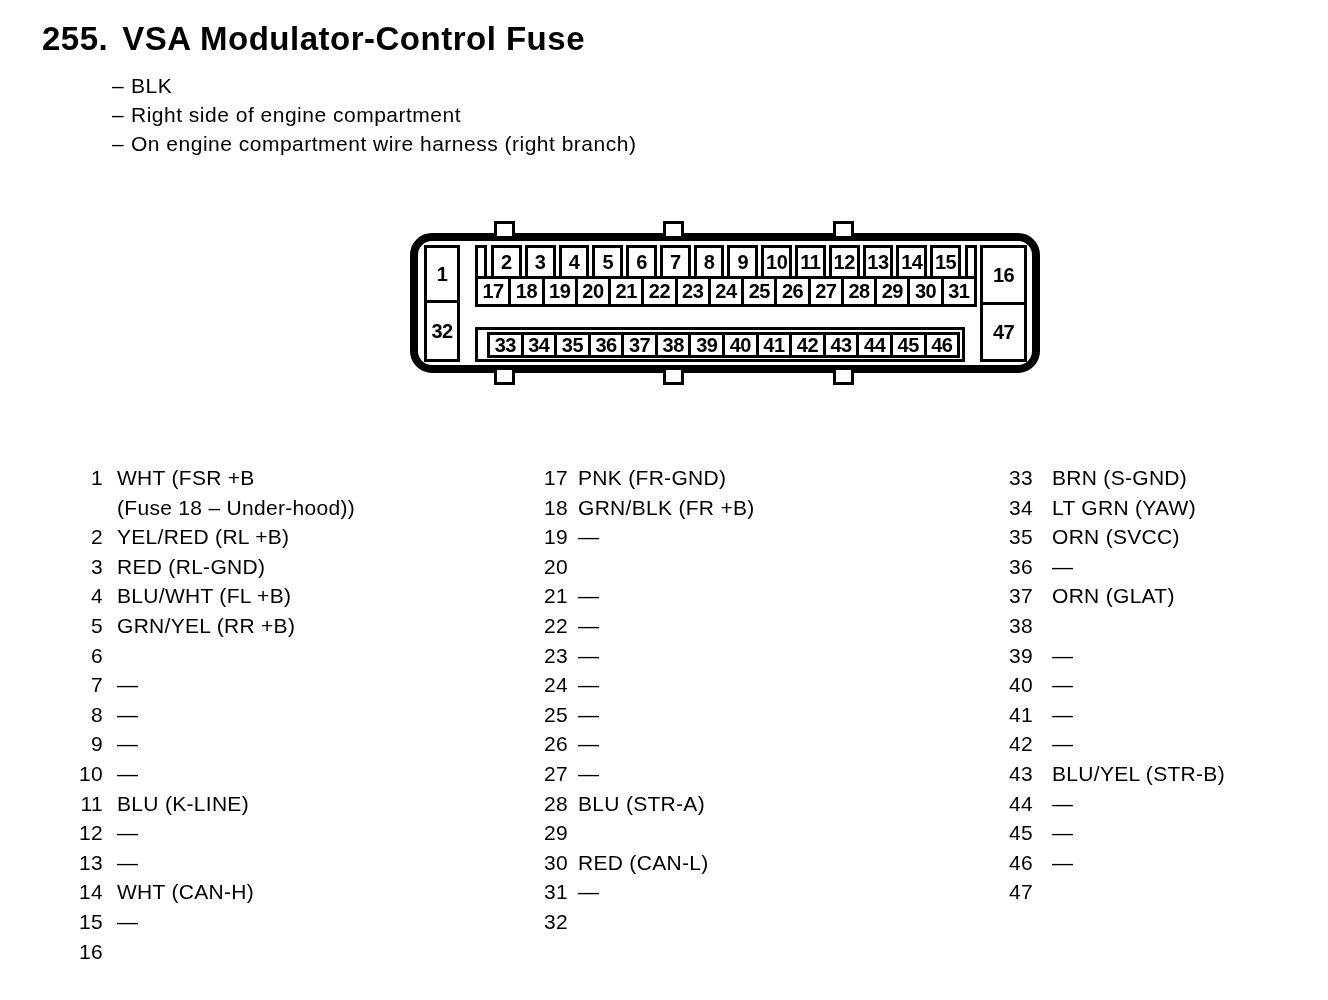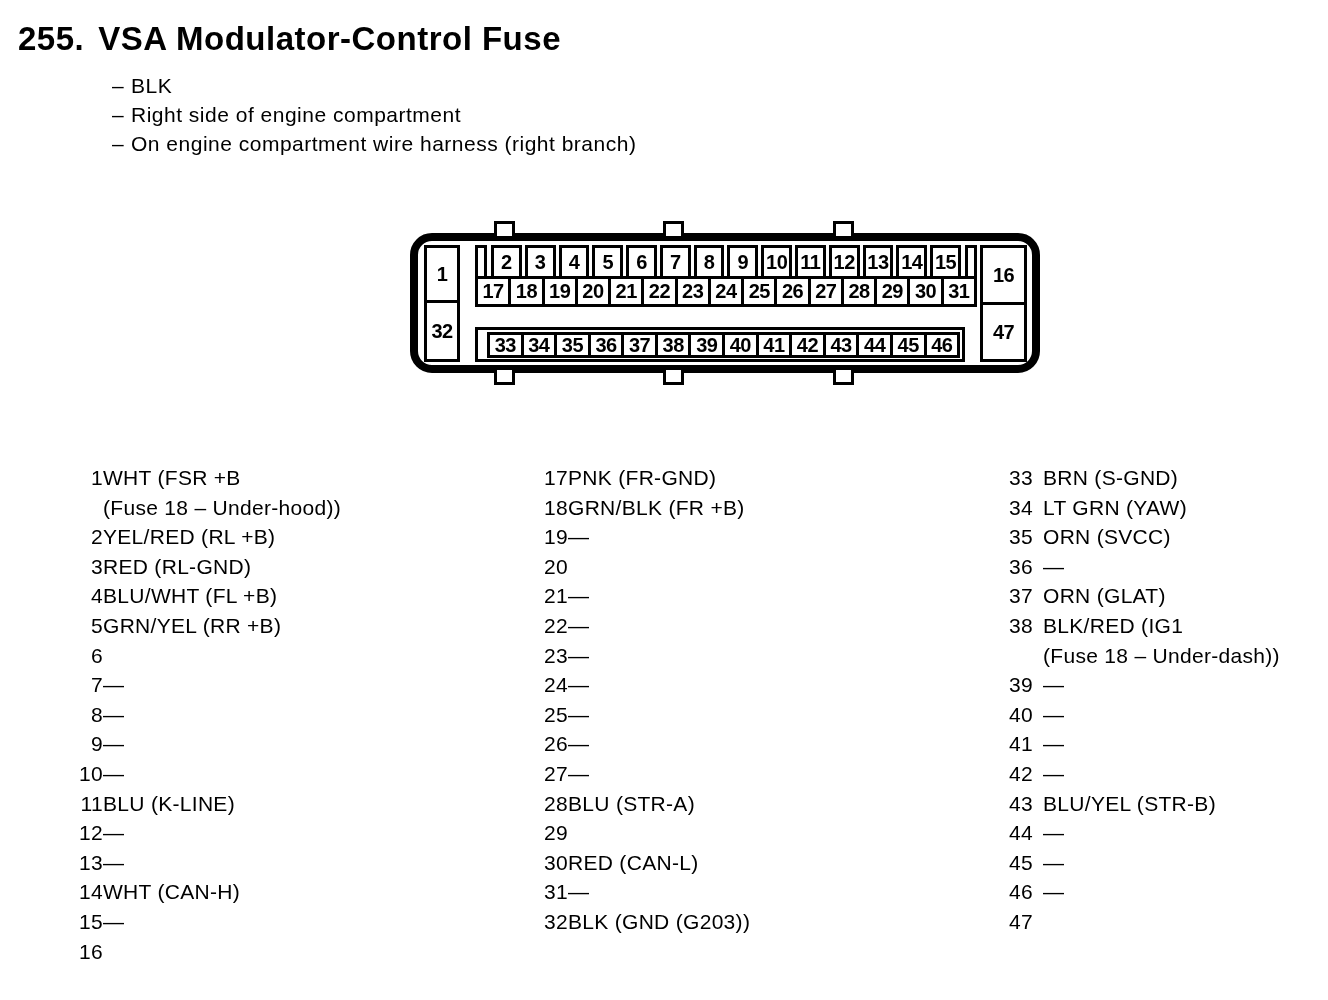--- a/index.html
+++ b/index.html
@@ -5,21 +5,21 @@
   * { margin:0; padding:0; box-sizing:border-box; }
   html,body { background:#fff; }
   body { font-family:"Liberation Sans", sans-serif; color:#000; }
   #page {
     position:relative; width:1328px; height:1000px;
     background:#fff; overflow:hidden;
   }
 
   
   #title {
-    position:absolute; left:18px; top:20px;
+    position:absolute; left:42px; top:20px;
     font-size:33px; font-weight:bold; letter-spacing:.5px;
     display:flex; white-space:nowrap;
   }
   #title .t-num { margin-right:14px; }
   .bullets { position:absolute; left:112px; top:71px; font-size:21px; letter-spacing:.5px; }
   .bullet  { display:flex; line-height:29px; }
   .bullet .dash { width:19px; flex:none; }
 
   
   .connector {
@@ -64,23 +64,23 @@
   .row-bot-pins .pin-cell + .pin-cell { margin-left:-3px; }
 
   
   .pin-col { position:absolute; top:463px; font-size:21px; letter-spacing:.3px; }
   .pin-col.col1 { left:73px;  }
   .pin-col.col2 { left:538px; }
   .pin-col.col3 { left:1003px;}
   .pin-row { display:flex; align-items:flex-start; line-height:29.6px; }
   .pin-num { width:30px; flex:none; text-align:right; }
   .pin-label { white-space:pre-line; }
-  .col1 .pin-label { }
-  .col2 .pin-label { margin-left:0; }
-  .col3 .pin-label { margin-left:10px; }
+  .col1 .pin-label { margin-left:14px; }
+  .col2 .pin-label { margin-left:10px; }
+  .col3 .pin-label { margin-left:19px; }
 </style>
 </head>
 <body>
 
 <div id="page">
 
   <h1 id="title">
     <span class="t-num">255.</span>
     <span class="t-text">VSA Modulator-Control Fuse</span>
   </h1>
@@ -291,21 +291,20 @@
       <div class="pin-row">
         <span class="pin-num">30</span>
         <span class="pin-label">RED (CAN-L)</span>
       </div>
       <div class="pin-row">
         <span class="pin-num">31</span>
         <span class="pin-label">—</span>
       </div>
       <div class="pin-row">
         <span class="pin-num">32</span>
-        <span class="pin-label">BLK (GND (G203))</span>
       </div>
     </div>
   <div class="pin-col col3">
       <div class="pin-row">
         <span class="pin-num">33</span>
         <span class="pin-label">BRN (S-GND)</span>
       </div>
       <div class="pin-row">
         <span class="pin-num">34</span>
         <span class="pin-label">LT GRN (YAW)</span>
@@ -317,22 +316,20 @@
       <div class="pin-row">
         <span class="pin-num">36</span>
         <span class="pin-label">—</span>
       </div>
       <div class="pin-row">
         <span class="pin-num">37</span>
         <span class="pin-label">ORN (GLAT)</span>
       </div>
       <div class="pin-row">
         <span class="pin-num">38</span>
-        <span class="pin-label">BLK/RED (IG1
-(Fuse 18 – Under-dash))</span>
       </div>
       <div class="pin-row">
         <span class="pin-num">39</span>
         <span class="pin-label">—</span>
       </div>
       <div class="pin-row">
         <span class="pin-num">40</span>
         <span class="pin-label">—</span>
       </div>
       <div class="pin-row">

